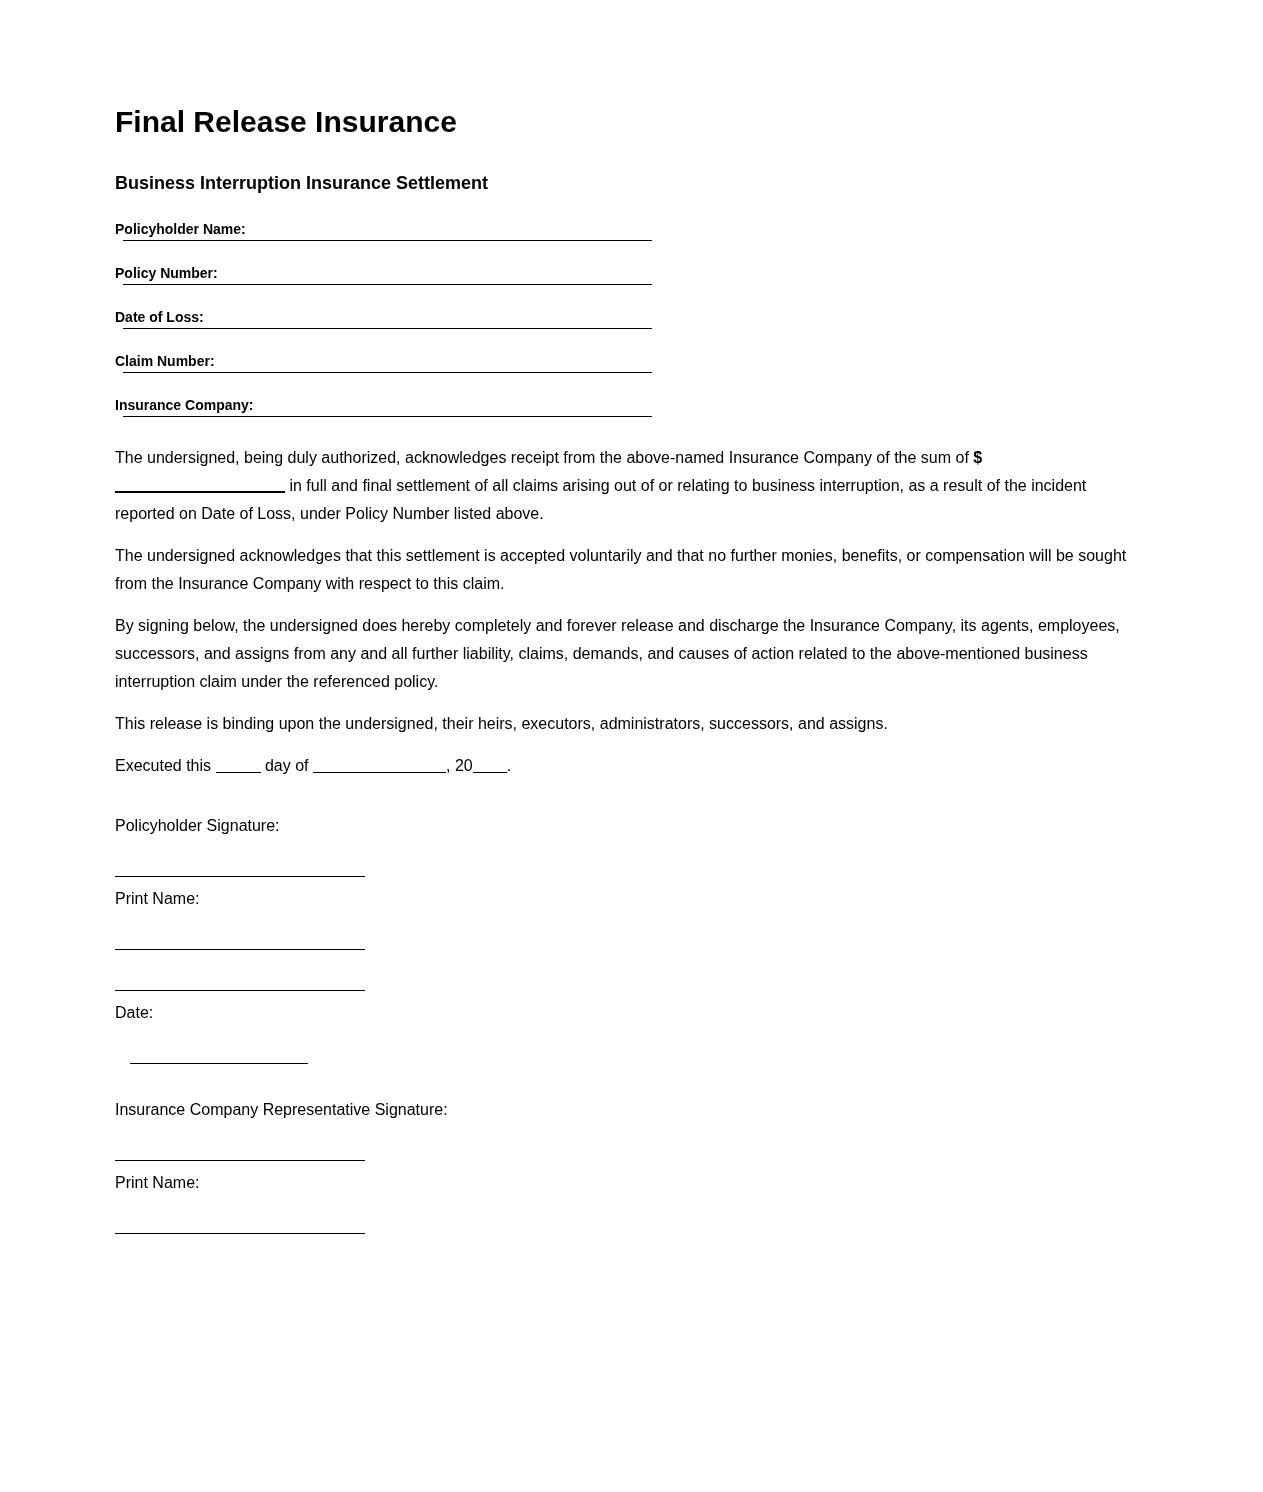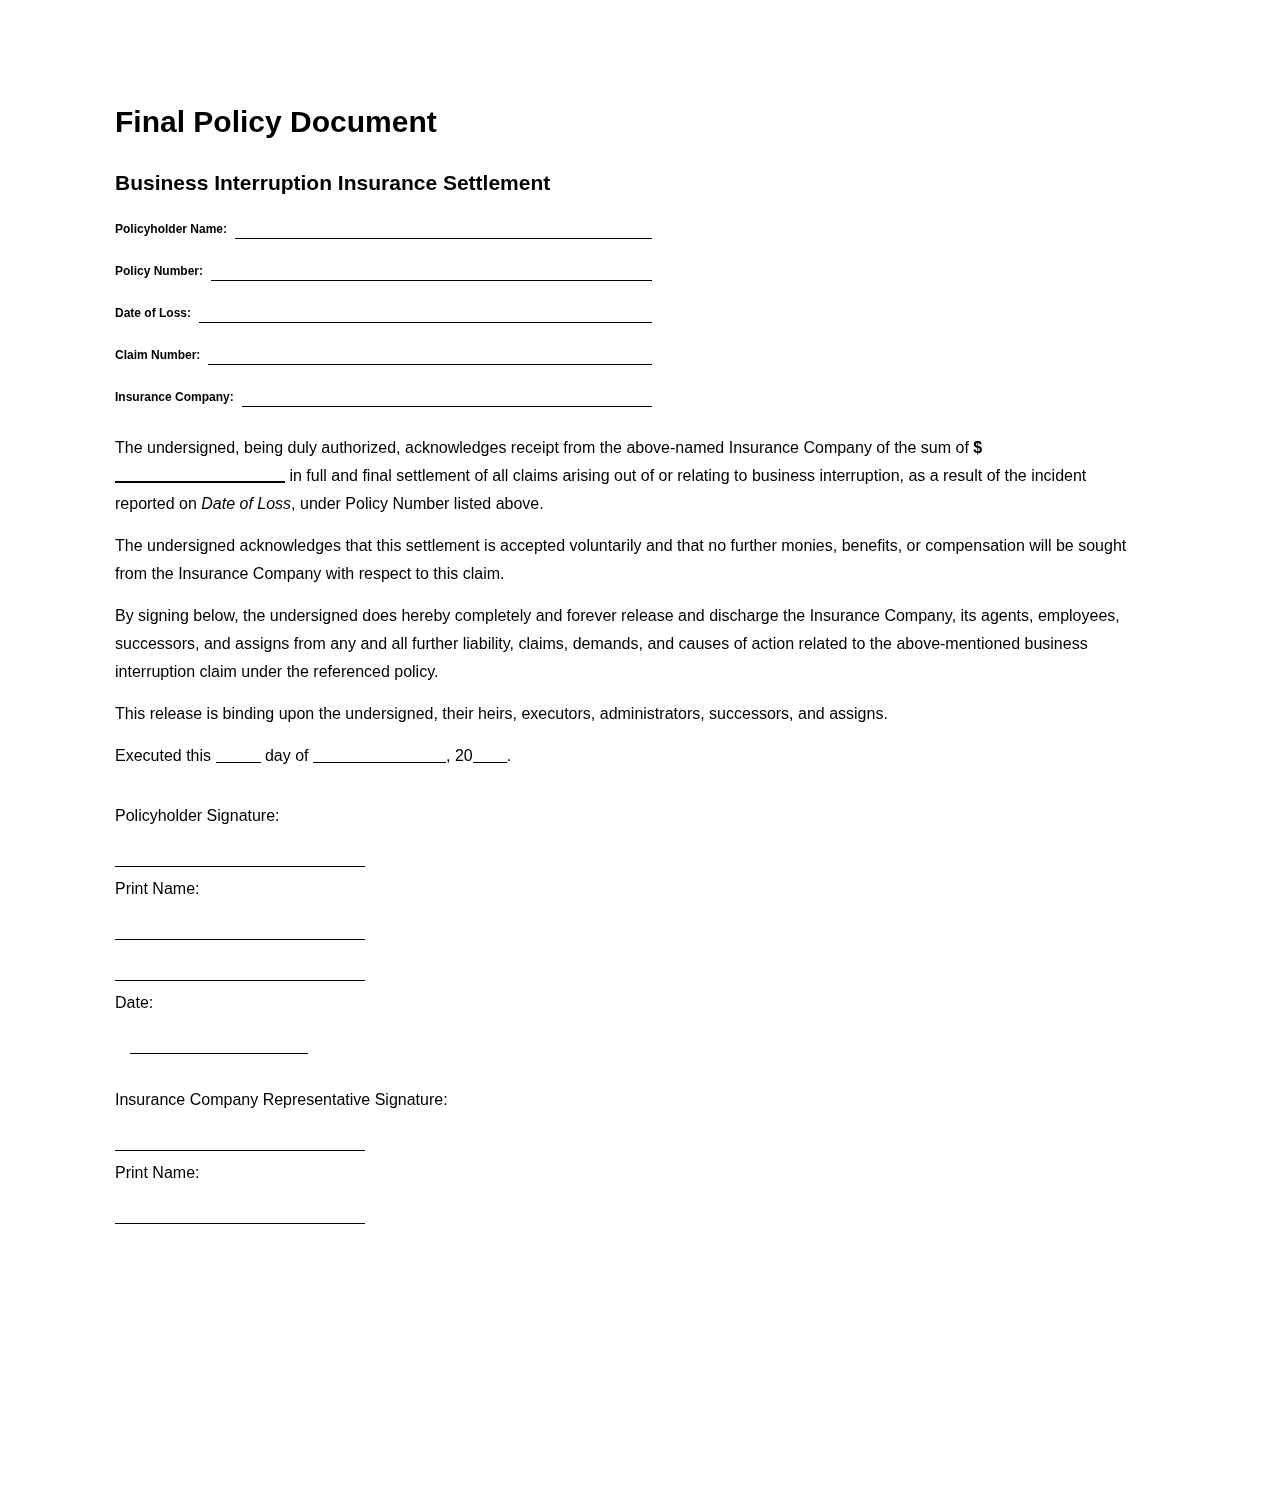--- a/index.html
+++ b/index.html
@@ -21,34 +21,35 @@
   }
 
   
   .doc-title {
     font-size: 30px;
     line-height: 36px;
     font-weight: bold;
     margin: 0 0 32px 0;
   }
   .doc-subtitle {
-    font-size: 21px;
+    font-size: 18px;
     line-height: 22px;
     font-weight: bold;
     margin: 0 0 25px 0;
   }
 
   
   .fields { width: 537px; }
   .field-row {
     display: flex;
     align-items: stretch;
     line-height: 21px;
-    font-size: 12px;
+    font-size: 14px;
     margin-bottom: 21px;
+    flex-direction: column;
   }
   .field-label { font-weight: bold; white-space: nowrap; }
   .field-line {
     flex: 1;
     margin-left: 8px;
     border-bottom: 1.8px solid #000;
     margin-bottom: 1px;
   }
 
   
@@ -62,21 +63,21 @@
   .body-copy p.binding-paragraph { }
 
   .amount-symbol { font-weight: bold; }
   .amount-blank {
     display: inline-block;
     width: 170px;
     height: 16px;
     vertical-align: -2px;
     border-bottom: 2.2px solid #000;
   }
-  .italic { font-style: italic; }
+  .italic { }
 
   .inline-blank {
     display: inline-block;
     height: 16px;
     vertical-align: -2px;
     border-bottom: 1.6px solid #000;
   }
   .blank-day  { width: 45px; }
   .blank-month{ width: 133px; }
   .blank-year { width: 34px; }
@@ -98,21 +99,21 @@
     width: 178px;
     margin-left: 15px;
   }
   .sig-label.rep-signature { margin-top: 36px; }
 </style>
 </head>
 <body>
 
 <div class="page">
 
-  <h1 class="doc-title">Final Policy Document</h1>
+  <h1 class="doc-title">Final Release Insurance</h1>
 
   <h2 class="doc-subtitle">Business Interruption Insurance Settlement</h2>
 
   <div class="fields">
     <div class="field-row">
       <span class="field-label">Policyholder Name:</span>
       <span class="field-line"></span>
     </div>
     <div class="field-row">
       <span class="field-label">Policy Number:</span>

